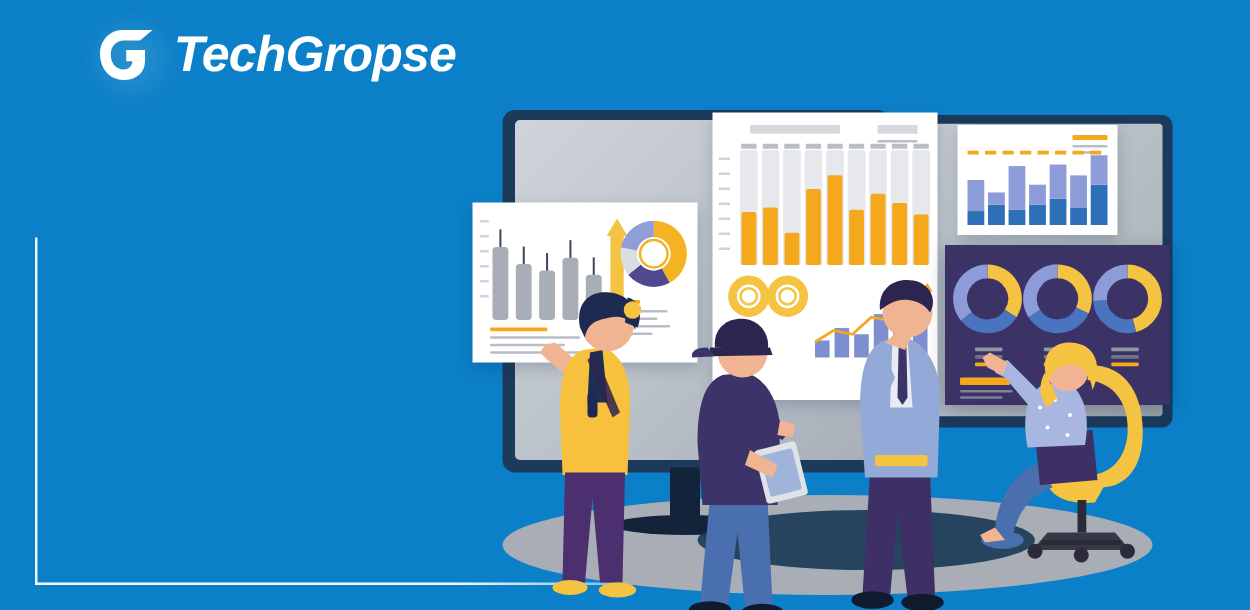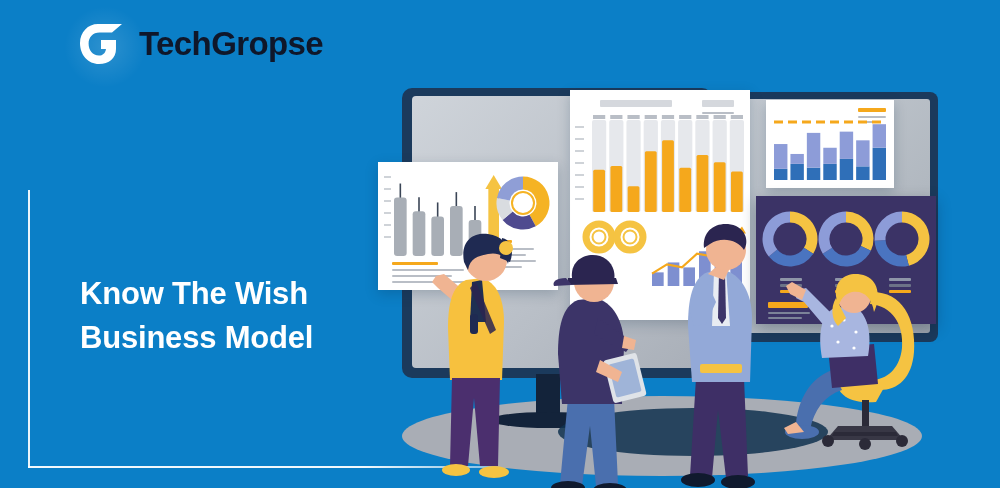--- a/index.html
+++ b/index.html
@@ -22,22 +22,23 @@
     background:linear-gradient(90deg,rgba(255,255,255,.95) 0%,rgba(255,255,255,.95) 55%,rgba(255,255,255,0) 100%);
   }
   
   .logo{position:absolute;left:78px;top:18px;display:flex;align-items:center;gap:9px;}
   .logo-glow{
     position:absolute;left:-14px;top:-12px;width:82px;height:82px;border-radius:22px;
     background:radial-gradient(circle at 50% 50%, rgba(255,255,255,.14) 0%, rgba(255,255,255,0) 70%);
   }
   .logo-mark{position:relative;width:52px;height:52px;}
   .logo-text{
-    position:relative;color:#0f172a;font-size:33px;font-weight:bold;letter-spacing:-.6px;
+    position:relative;color:#ffffff;font-size:40px;font-weight:bold;letter-spacing:-.6px;
     white-space:nowrap;
+    font-style:italic;
   }
   
   .headline{
     position:absolute;left:80px;top:272px;color:#ffffff;
     font-size:31px;font-weight:bold;line-height:1.42;letter-spacing:-.2px;
   }
   .headline div{white-space:nowrap;}
 
   
   .illu{position:absolute;left:378px;top:78px;width:600px;height:400px;}
@@ -111,24 +112,20 @@
     <div class="logo-glow"></div>
     <div class="logo-mark">
       <svg width="52" height="52" viewBox="0 0 52 52">
         <path d="M44 6 H20 C10 6 2 14 2 25 C2 37 10 46 21 46 C31 46 38 40 38 31 V22 H23 V31 H28 C27.4 35.2 24.8 37.6 21 37.6
                  C14.6 37.6 10.6 32.4 10.6 25.6 C10.6 19 14.8 14.4 21.6 14.4 H34 Z" fill="#ffffff"></path>
       </svg>
     </div>
     <div class="logo-text">TechGropse</div>
   </div>
 
-  <div class="headline">
-    <div>Know The Wish</div>
-    <div>Business Model</div>
-  </div>
 
   <div class="illu">
 
     <div class="floor"></div>
 
     <div class="monitor">
       <div class="monitor-screen"></div>
     </div>
     <div class="monitor-neck"></div>
     <div class="monitor-base"></div>

